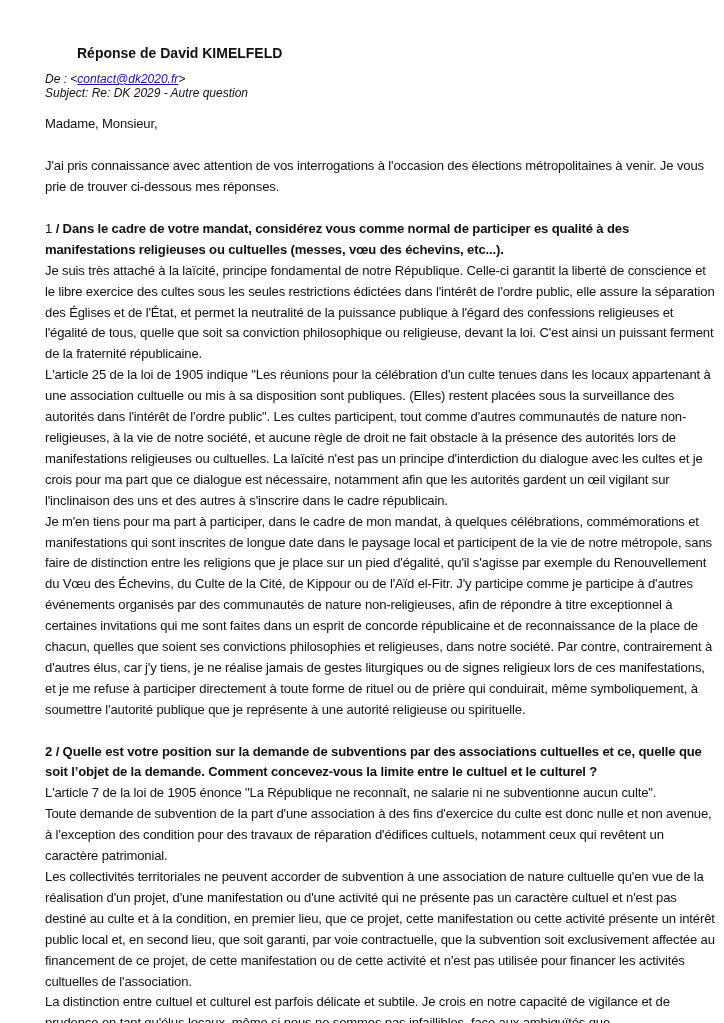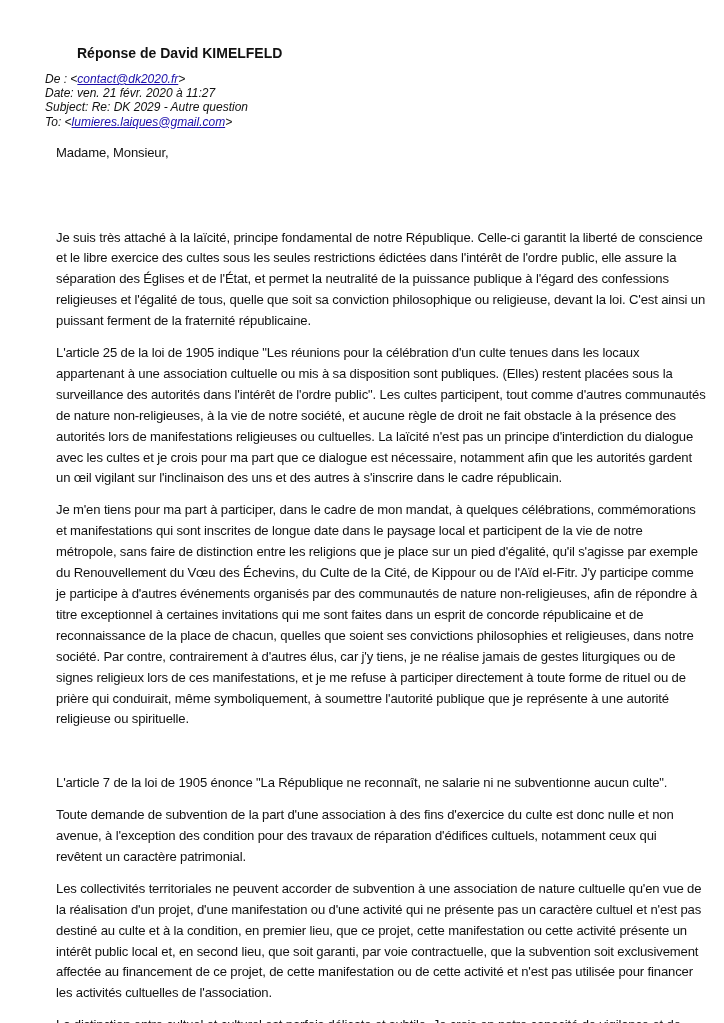--- a/index.html
+++ b/index.html
@@ -9,43 +9,44 @@
       font-family: "Liberation Sans", sans-serif; color: #111111;
     }
     .title { font-weight: bold; font-size: 14px; line-height: 18px; margin: 0 0 10px 0; padding-left: 32px; }
     .meta { font-size: 12px; line-height: 14.2px; font-style: italic; }
     .meta a { color: #1a0dab; text-decoration: underline; }
     .body-text { font-size: 13.1px; line-height: 20.9px; letter-spacing: -0.15px; }
     .salutation { margin-top: 14px; }
     .gap { height: 20.9px; }
     .q { font-weight: bold; }
     .qnum { font-weight: normal; }
-    p { margin: 11px; }
+    p { margin: 0; }
   </style>
 </head>
 <body>
 
 <div class="page">
   <div class="title">Réponse de David KIMELFELD</div>
 
   <div class="meta">
     <div><span>De : &lt;</span><a>contact@dk2020.fr</a><span>&gt;</span></div>
-    <div>Date: ven. 21 févr. 2020 à 11:27</div>
     <div>Subject: Re: DK 2029 - Autre question</div>
-    <div><span>To: &lt;</span><a>lumieres.laiques@gmail.com</a><span>&gt;</span></div>
   </div>
 
   <div class="body-text">
     <p class="salutation">Madame, Monsieur,</p>
     <div class="gap"></div>
+    <p>J'ai pris connaissance avec attention de vos interrogations à l'occasion des élections métropolitaines à venir. Je vous prie de trouver ci-dessous mes réponses.</p>
     <div class="gap"></div>
 
+    <p class="q"><span class="qnum">1</span><span> / Dans le cadre de votre mandat, considérez vous comme normal de participer es qualité à des manifestations religieuses ou cultuelles (messes, vœu des échevins, etc...).</span></p>
     <p>Je suis très attaché à la laïcité, principe fondamental de notre République. Celle-ci garantit la liberté de conscience et  le libre exercice des cultes sous les seules restrictions édictées dans l'intérêt de l'ordre public, elle assure la séparation des Églises et de l'État, et permet la neutralité de la puissance publique à l'égard des confessions religieuses et l'égalité de tous, quelle que soit sa conviction philosophique ou religieuse, devant la loi. C'est ainsi un puissant ferment de la fraternité républicaine.</p>
     <p>L'article 25 de la loi de 1905 indique "Les réunions pour la célébration d'un culte tenues dans les locaux appartenant à une association cultuelle ou mis à sa disposition sont publiques. (Elles) restent placées sous la surveillance des autorités dans l'intérêt de l'ordre public". Les cultes participent, tout comme d'autres communautés de nature non-religieuses, à la vie de notre société, et aucune règle de droit ne fait obstacle à la présence des autorités lors de manifestations religieuses ou cultuelles. La laïcité n'est pas un principe d'interdiction du dialogue avec les cultes et je crois pour ma part que ce dialogue est nécessaire, notamment afin que les autorités gardent un œil vigilant sur l'inclinaison des uns et des autres à s'inscrire dans le cadre républicain.</p>
     <p>Je m'en tiens pour ma part à participer, dans le cadre de mon mandat, à quelques célébrations, commémorations et manifestations qui sont inscrites de longue date dans le paysage local et participent de la vie de notre métropole, sans faire de distinction entre les religions que je place sur un pied d'égalité, qu'il s'agisse par exemple du Renouvellement du Vœu des Échevins, du Culte de la Cité, de Kippour ou de l'Aïd el-Fitr. J'y participe comme je participe à d'autres événements organisés par des communautés de nature non-religieuses, afin de répondre à titre exceptionnel à certaines invitations qui me sont faites dans un esprit de concorde républicaine et de reconnaissance de la place de chacun, quelles que soient ses convictions philosophies et religieuses, dans notre société. Par contre, contrairement à d'autres élus, car j'y tiens, je ne réalise jamais de gestes liturgiques ou de signes religieux lors de ces manifestations, et je me refuse à participer directement à toute forme de rituel ou de prière qui conduirait, même symboliquement, à soumettre l'autorité publique que je représente à une autorité religieuse ou spirituelle.</p>
     <div class="gap"></div>
 
+    <p class="q"><span>2</span><span> / Quelle est votre position sur la demande de subventions par des associations cultuelles et ce, quelle que soit l’objet de la demande. Comment concevez-vous la limite entre le cultuel et le culturel ?</span></p>
     <p>L'article 7 de la loi de 1905 énonce "La République ne reconnaît, ne salarie ni ne subventionne aucun culte".</p>
     <p>Toute demande de subvention de la part d'une association à des fins d'exercice du culte est donc nulle et non avenue, à l'exception des condition pour des travaux de réparation d'édifices cultuels, notamment ceux qui revêtent un caractère patrimonial.</p>
     <p>Les collectivités territoriales ne peuvent accorder de subvention à une association de nature cultuelle qu'en vue de la réalisation d'un projet, d'une manifestation ou d'une activité qui ne présente pas un caractère cultuel et n'est pas destiné au culte et à la condition, en premier lieu, que ce projet, cette manifestation ou cette activité présente un intérêt public local et, en second lieu, que soit garanti, par voie contractuelle, que la subvention soit exclusivement affectée au financement de ce projet, de cette manifestation ou de cette activité et n'est pas utilisée pour financer les activités cultuelles de l'association.</p>
     <p>La distinction entre cultuel et culturel est parfois délicate et subtile. Je crois en notre capacité de vigilance et de prudence en tant qu'élus locaux, même si nous ne sommes pas infaillibles, face aux ambiguïtés que</p>
   </div>
 </div>
 
 </body></html>

